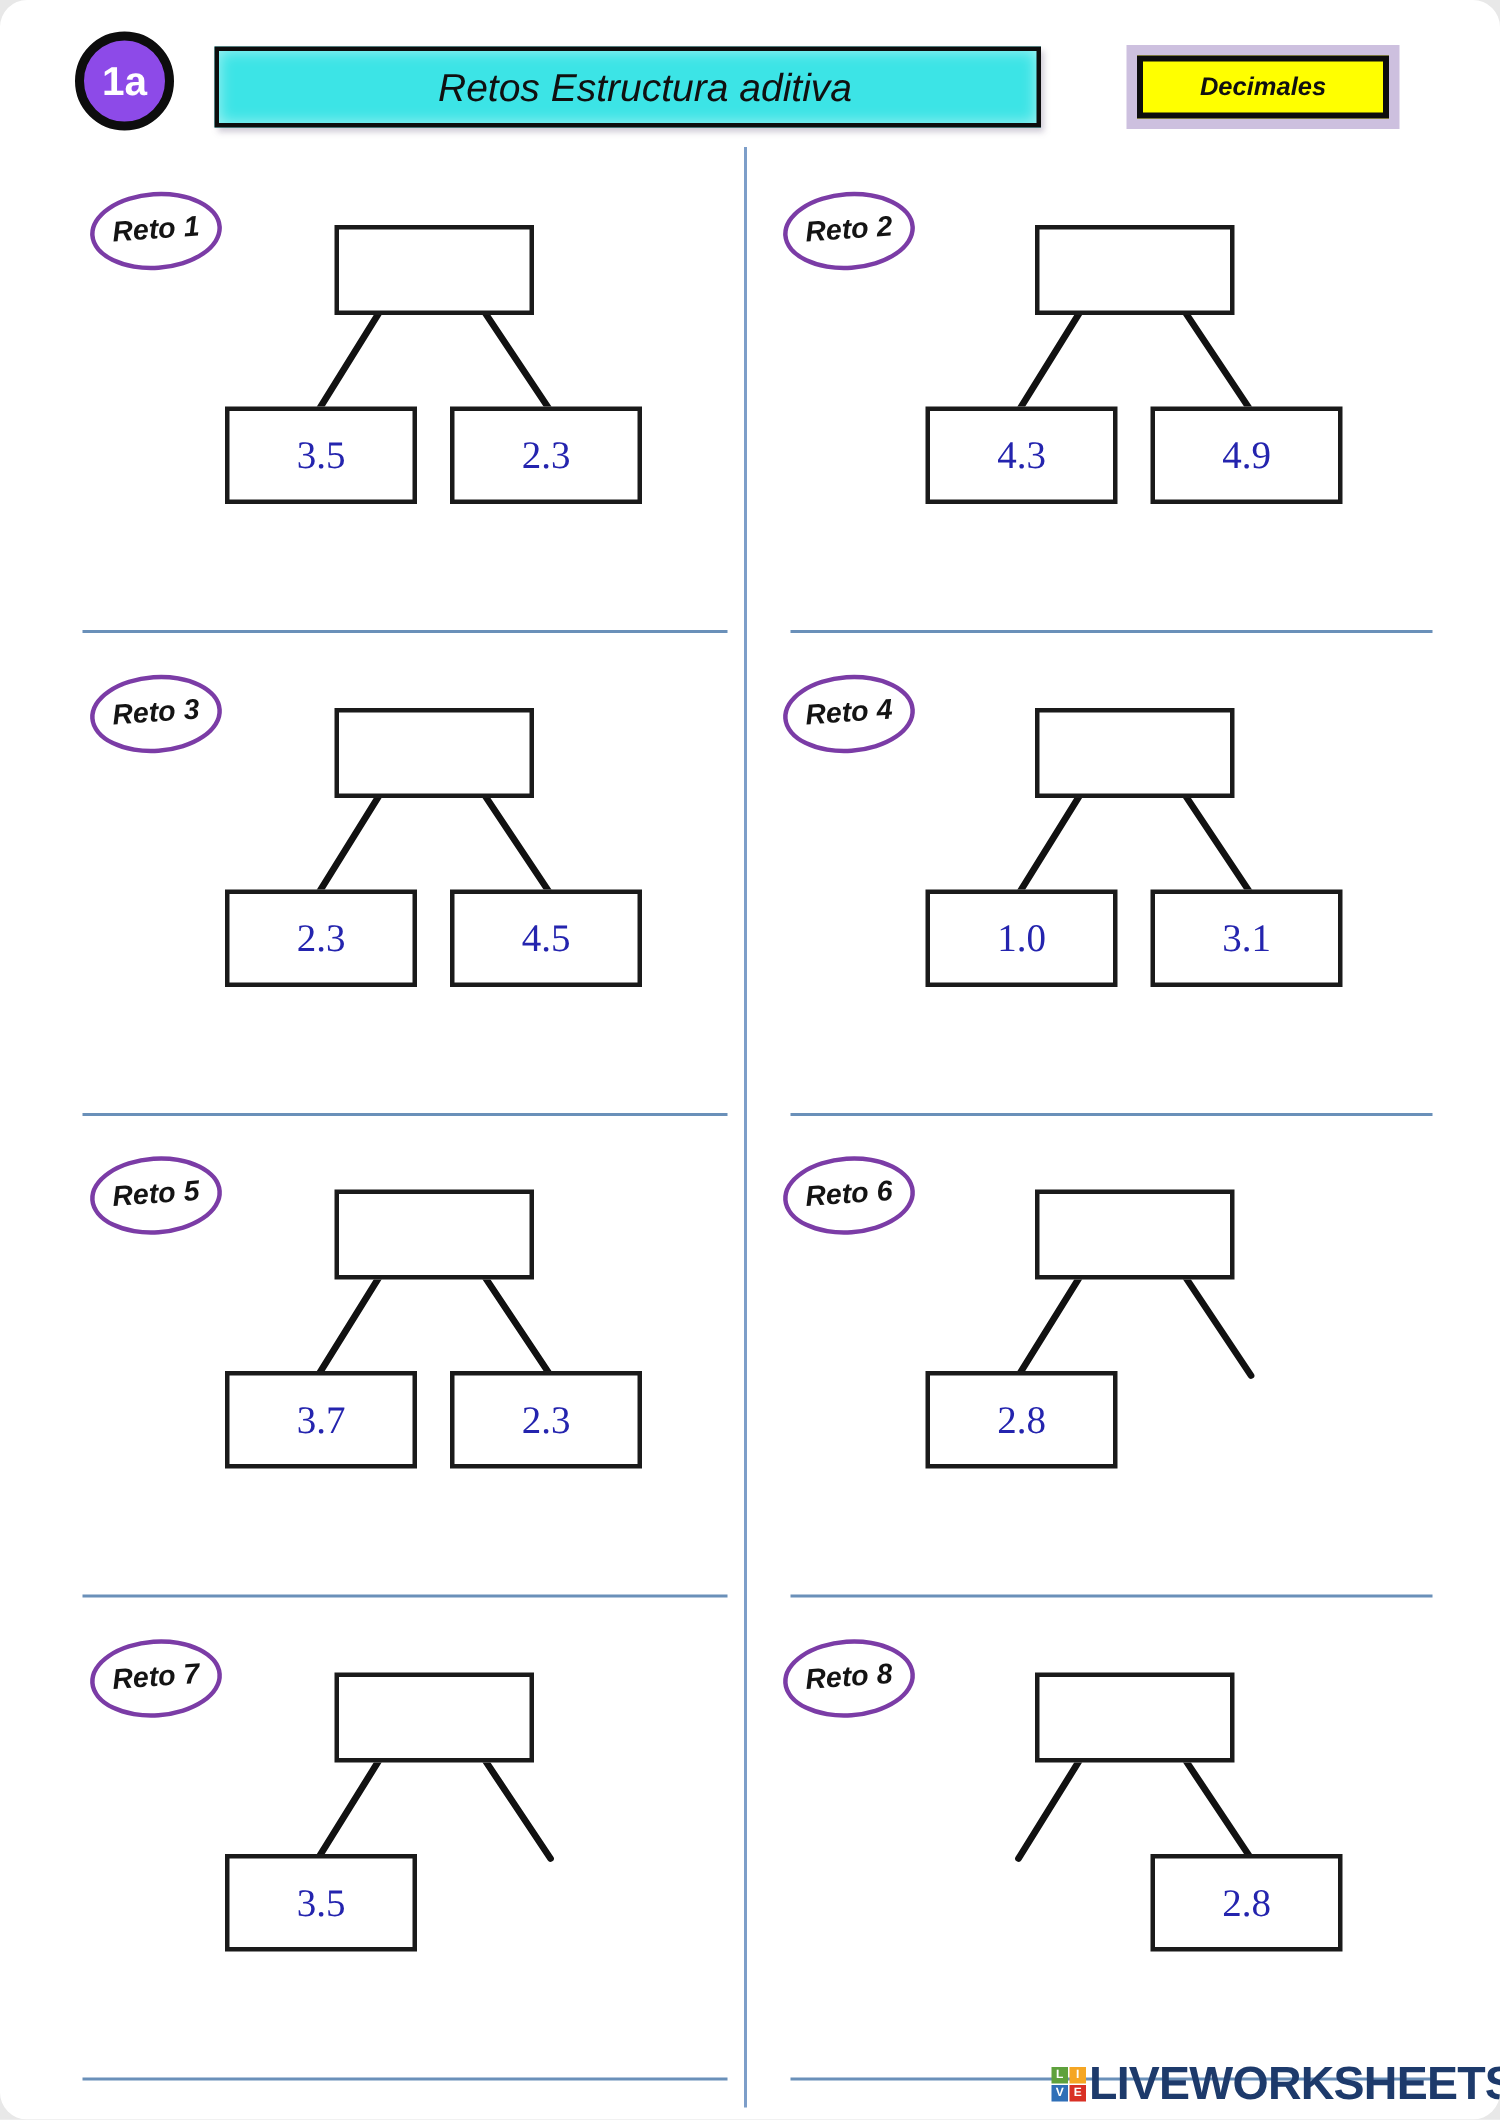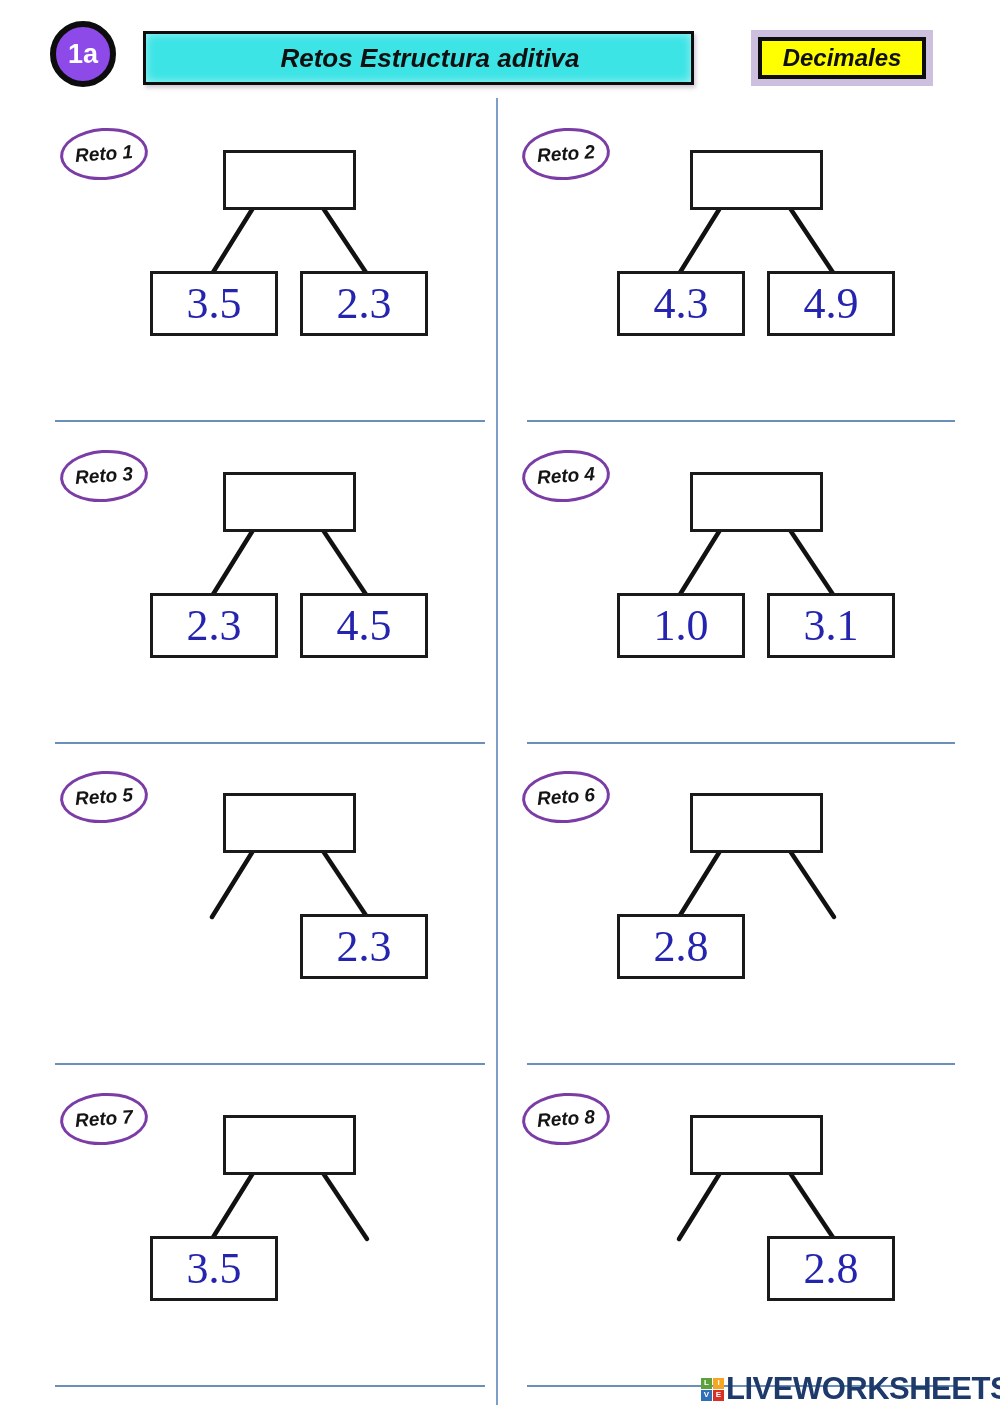--- a/index.html
+++ b/index.html
@@ -1,39 +1,39 @@
 <!DOCTYPE html>
 <html><head>
 <meta charset="utf-8">
 <style>
   html,body{margin:0;padding:0;background:#e8e8e8;}
   .page{
     position:relative;width:1000px;height:1413px;background:#ffffff;
-    font-family:"Liberation Sans",sans-serif;overflow:hidden;margin:0 auto;
+    font-family:"Liberation Sans",sans-serif;overflow:hidden;margin:0 auto;border-radius:18px;
   }
   
   .badge{
     position:absolute;left:50px;top:21px;width:66px;height:66px;
     background:#8d4ae8;border:6px solid #0d0d0d;border-radius:50%;
     box-sizing:border-box;display:flex;align-items:center;justify-content:center;
     color:#ffffff;font-size:27px;font-weight:bold;
   }
   .banner{
     position:absolute;left:143px;top:31px;width:551px;height:54px;
     background:#3ce4e6;border:3px solid #0d0d0d;box-sizing:border-box;
     display:flex;align-items:center;justify-content:center;
-    font-size:26px;font-weight:bold;font-style:italic;color:#101010;
+    font-size:26px;font-weight:normal;font-style:italic;color:#101010;
     box-shadow:inset 0 0 10px rgba(255,255,255,.55), 2px 3px 4px rgba(120,110,140,.35);
     padding-left:23px;
   }
   .tag{
     position:absolute;left:758px;top:37px;width:168px;height:42px;
     background:#ffff00;border:4px solid #0d0d0d;box-sizing:border-box;
     display:flex;align-items:center;justify-content:center;
-    font-size:24px;font-weight:bold;font-style:italic;color:#101010;
+    font-size:17px;font-weight:bold;font-style:italic;color:#101010;
     box-shadow:0 0 0 7px #cdc0df;
   }
   
   .vline{position:absolute;left:496px;top:98px;width:2px;height:1307px;background:#7d9ec9;}
   .row{position:absolute;left:0;width:1000px;height:322px;}
   .row.r1{top:120px;} .row.r2{top:442px;} .row.r3{top:763px;} .row.r4{top:1085px;}
   .hline{position:absolute;top:300px;height:2px;background:#6a90b9;}
   .hline.left{left:55px;width:430px;}
   .hline.right{left:527px;width:428px;}
   
@@ -51,21 +51,21 @@
   .cell.left .tree{left:150px;} .cell.right .tree{left:114px;}
   .tree svg{position:absolute;left:0;top:0;}
   .topbox{
     position:absolute;left:73px;top:0;width:133px;height:60px;
     border:3px solid #1a1a1a;box-sizing:border-box;background:#ffffff;
   }
   .numbox{
     position:absolute;top:121px;width:128px;height:65px;
     border:3px solid #1a1a1a;box-sizing:border-box;background:#ffffff;
     display:flex;align-items:center;justify-content:center;
-    font-family:"Liberation Serif",serif;font-size:44px;color:#2424ae;
+    font-family:"Liberation Serif",serif;font-size:26px;color:#2424ae;
   }
   .numbox.a{left:0;} .numbox.b{left:150px;}
   
   .logo{position:absolute;left:701px;top:1371px;display:flex;align-items:center;}
   .logo-cube{display:grid;grid-template-columns:11px 11px;grid-template-rows:11px 11px;gap:1px;margin-right:2px;}
   .logo-cube span{
     display:flex;align-items:center;justify-content:center;
     color:#ffffff;font-size:8px;font-weight:bold;line-height:1;
   }
   .sq-l{background:#5ea13c;} .sq-i{background:#f5a623;} .sq-v{background:#2f6fb7;} .sq-e{background:#d93025;}
@@ -178,20 +178,23 @@
   <div class="cell left">
     <div class="reto">
       <span class="reto-text">Reto 5</span>
     </div>
     <div class="tree">
       <svg width="278" height="186" viewBox="0 0 278 186">
         <line x1="103" y1="58" x2="62" y2="124" stroke="#111111" stroke-width="4.5" stroke-linecap="round"></line>
         <line x1="173" y1="58" x2="217" y2="124" stroke="#111111" stroke-width="4.5" stroke-linecap="round"></line>
       </svg>
       <div class="topbox"></div>
+      <div class="numbox a">
+        <span class="num-left">3.7</span>
+      </div>
       <div class="numbox b">
         <span class="num-right">2.3</span>
       </div>
     </div>
   </div>
 
   <div class="cell right">
     <div class="reto">
       <span class="reto-text">Reto 6</span>
     </div>

